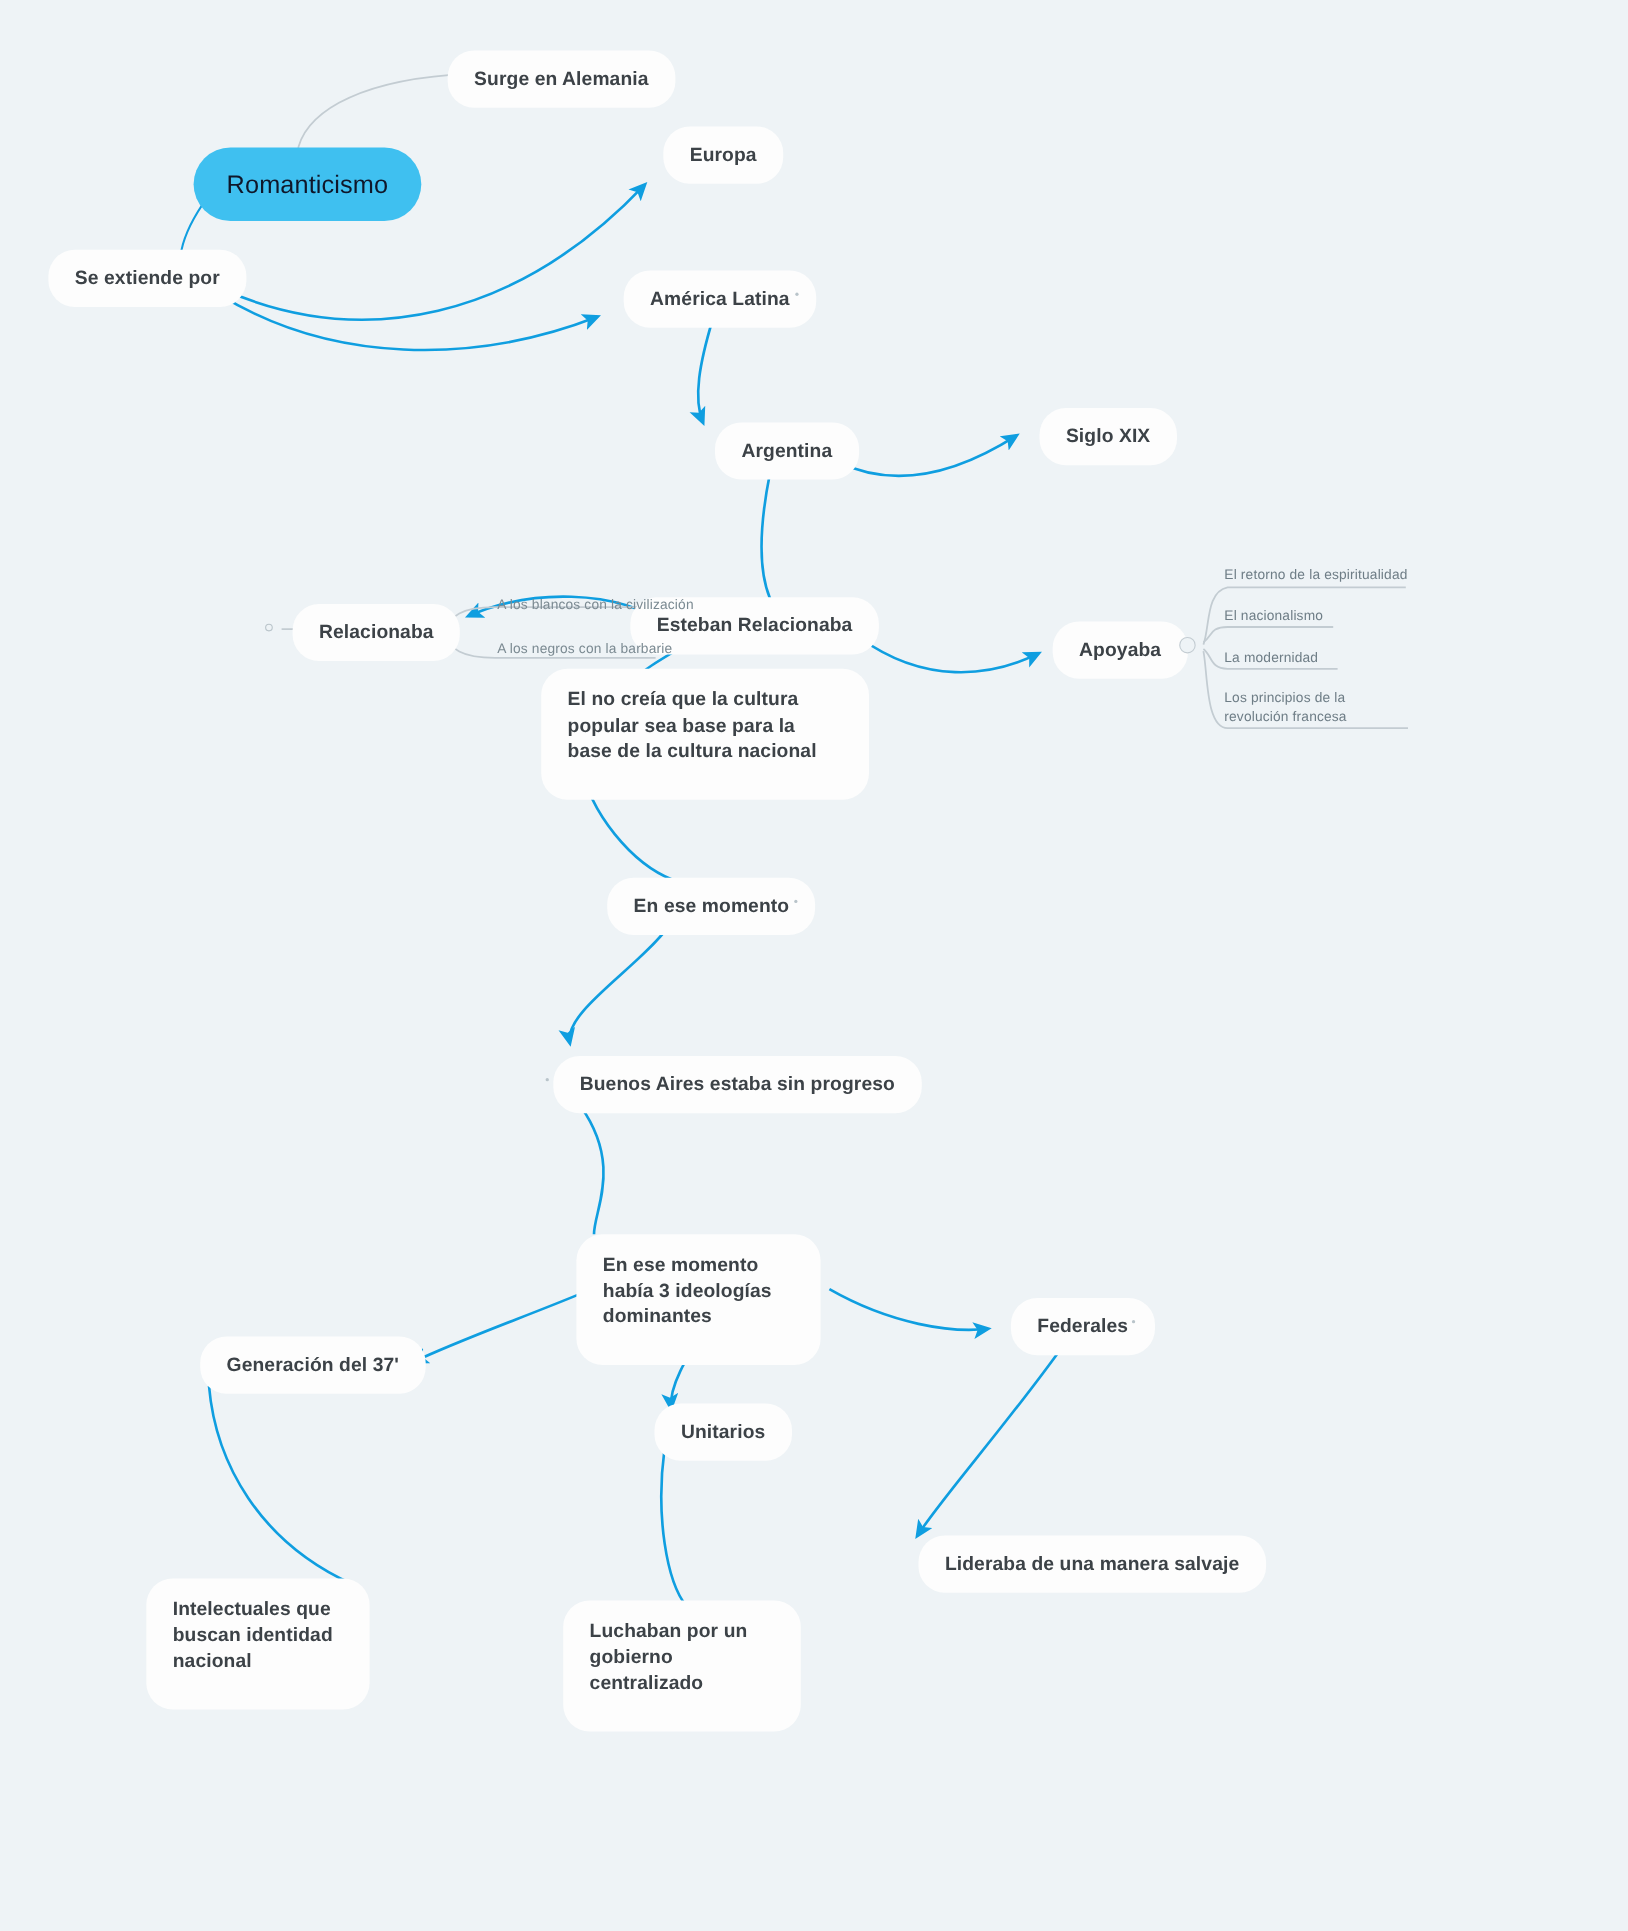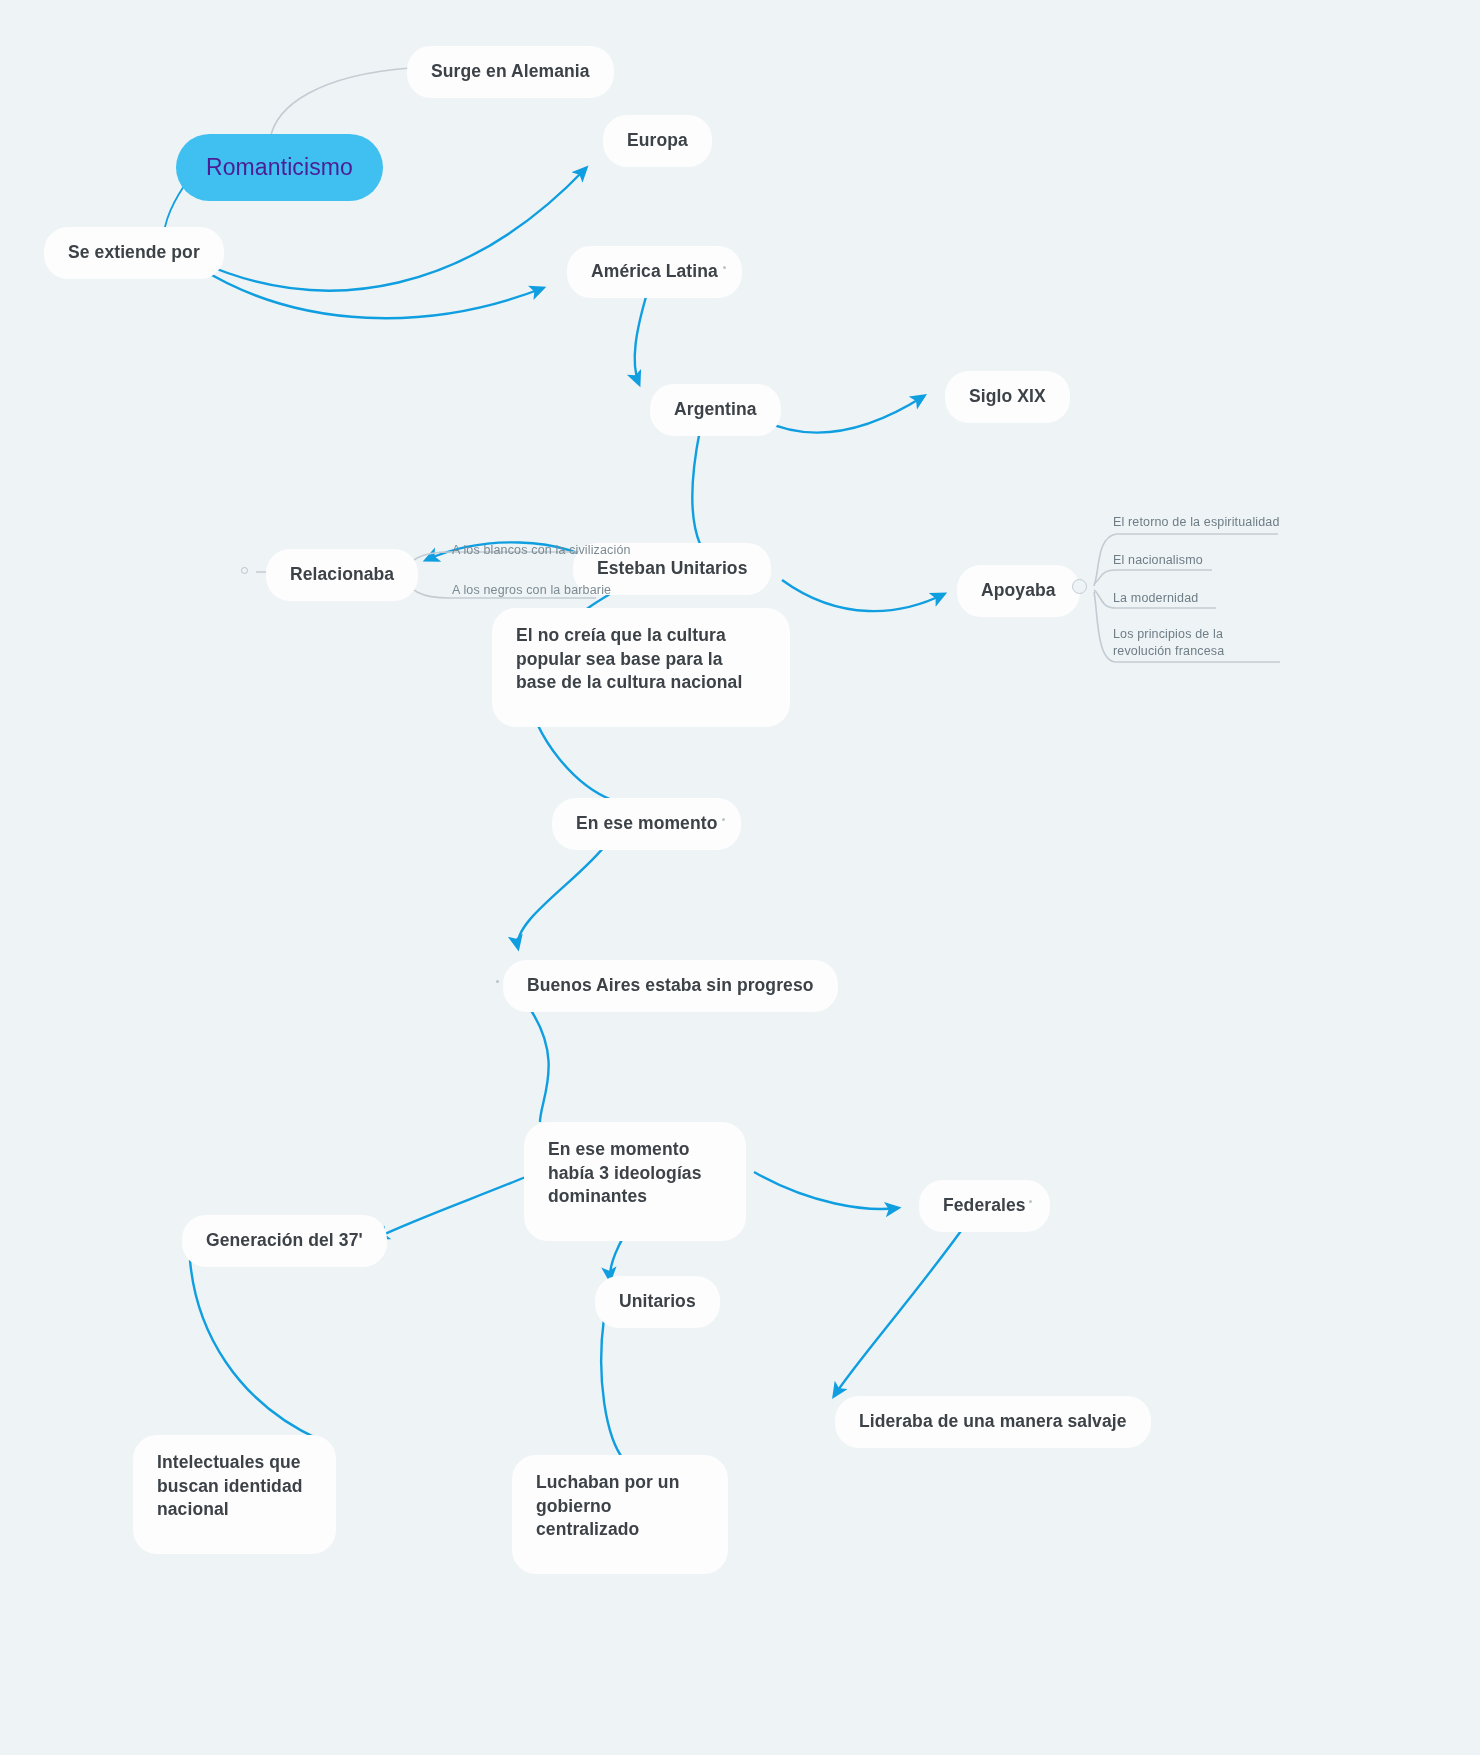--- a/index.html
+++ b/index.html
@@ -35,21 +35,21 @@
     letter-spacing: 0.1px;
     line-height: 1.35;
     display: flex;
     align-items: center;
     padding: 14px 24px;
     box-shadow: 0 0 0 0 rgba(0,0,0,0);
     white-space: pre-line;
   }
   .node.root {
     background: #3fc0f0;
-    color: #4c1d95;
+    color: #0f172a;
     font-weight: normal;
     font-size: 23px;
     border-radius: 34px;
     padding: 18px 30px;
   }
   .node.multiline {
     align-items: flex-start;
     padding-top: 16px;
     padding-bottom: 32px;
   }
@@ -176,21 +176,21 @@
 
   <div class="node" style="left:650px; top:384px;">
     <span>Argentina</span>
   </div>
 
   <div class="node" style="left:945px; top:371px;">
     <span>Siglo XIX</span>
   </div>
 
   <div class="node" style="left:573px; top:543px;">
-    <span>Esteban Unitarios</span>
+    <span>Esteban Relacionaba</span>
   </div>
 
   <div class="node" style="left:266px; top:549px;">
     <span>Relacionaba</span>
   </div>
   <div class="dot-marker" style="left:241px; top:567px;"></div>
 
   <div class="node" style="left:957px; top:565px;">
     <span>Apoyaba</span>
   </div>

